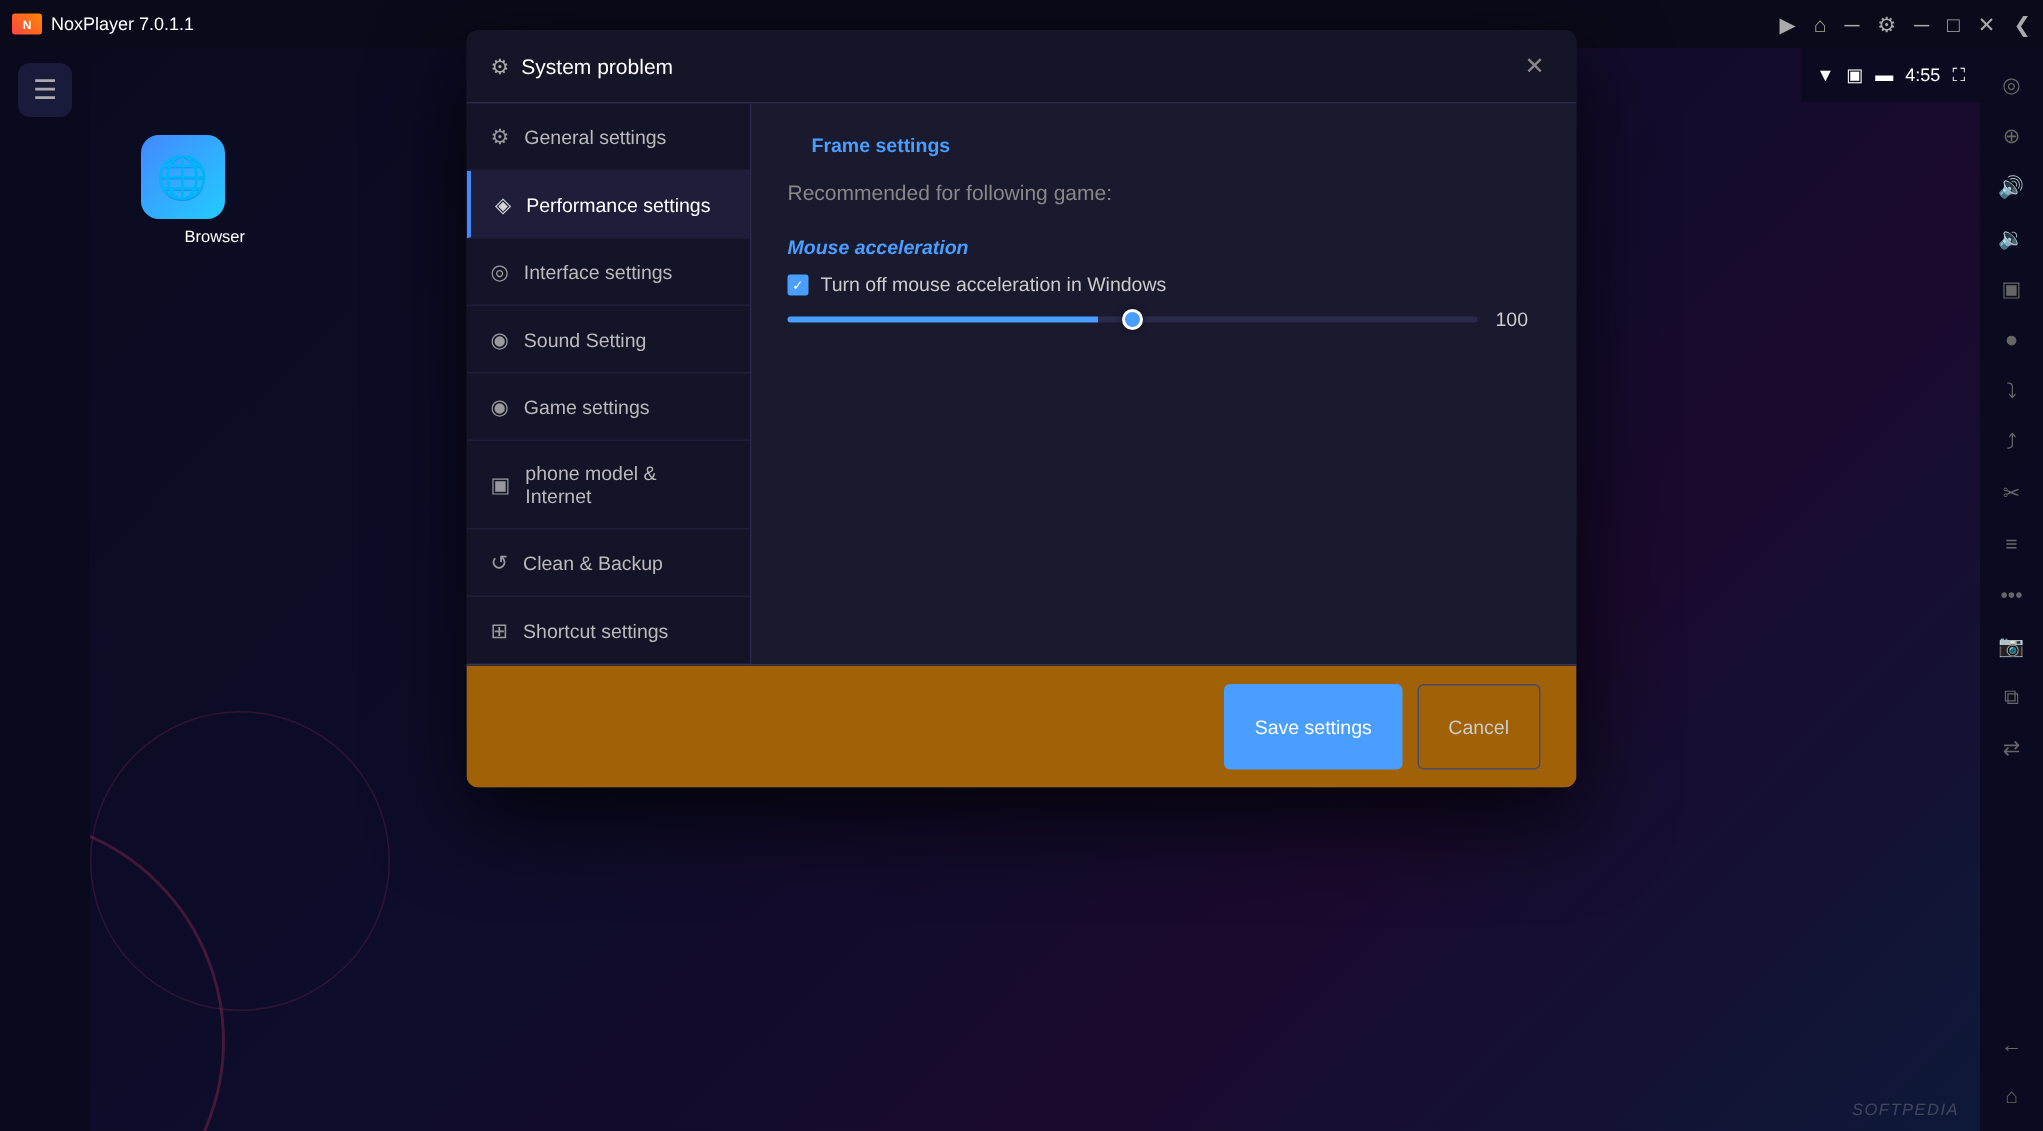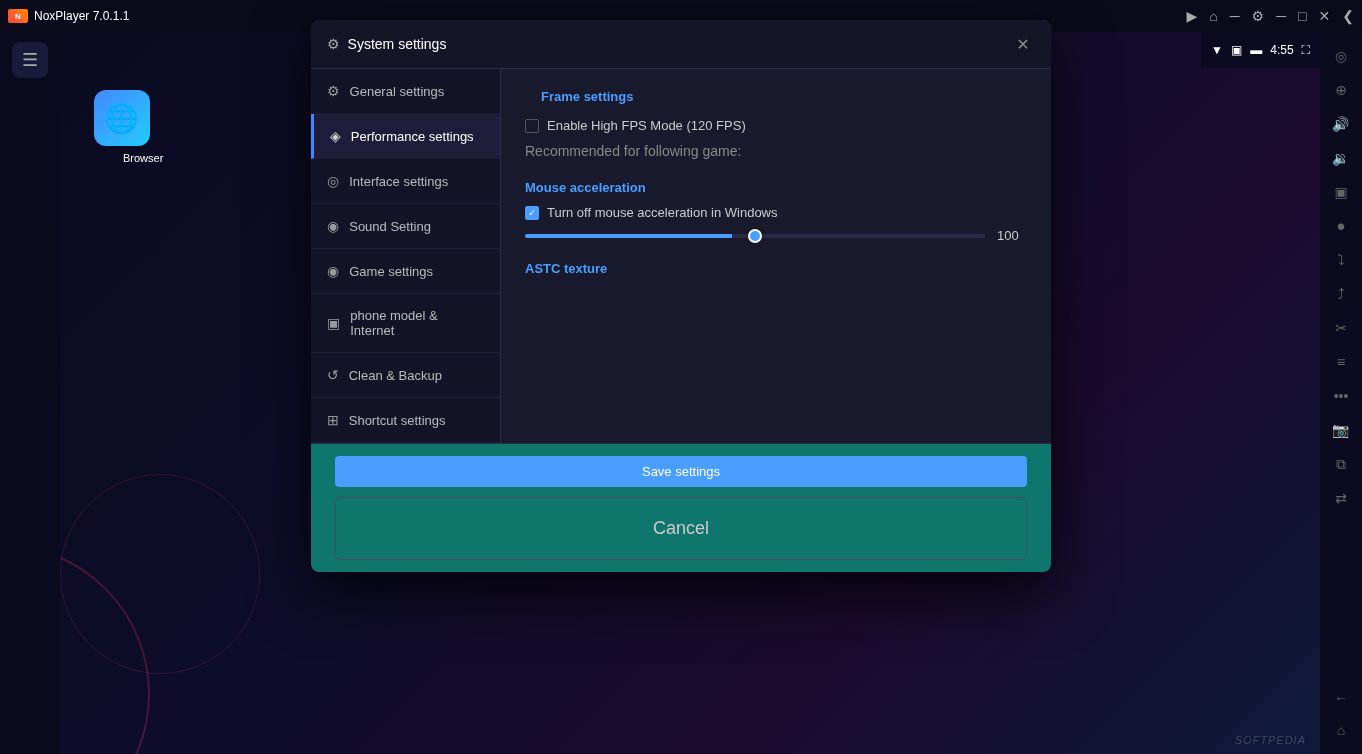--- a/index.html
+++ b/index.html
@@ -329,56 +329,56 @@
     .checkbox-label {
       color: #ccc;
       font-size: 13px;
     }
 
     .subsection-title {
       color: #4a9eff;
       font-size: 13px;
       font-weight: 600;
       margin: 18px 0 10px;
+      font-style: italic;
     }
 
     .info-text {
       color: #888;
       font-size: 14px;
       line-height: 1.5;
       margin-bottom: 14px;
     }
 
     
     .dialog-footer {
       padding: 12px 24px;
-      background: #0f766e;
+      background: #a16207;
       border-top: 1px solid #2a2a4a;
       display: flex;
       justify-content: flex-end;
       gap: 10px;
       flex-shrink: 0;
-      flex-direction: column;
     }
     .btn-save {
       background: #4a9eff;
       color: #fff;
       border: none;
       padding: 8px 20px;
       border-radius: 4px;
       font-size: 13px;
       cursor: pointer;
     }
     .btn-cancel {
       background: transparent;
       color: #ccc;
       border: 1px solid #4a4a6a;
       padding: 20px 20px;
       border-radius: 4px;
-      font-size: 18px;
+      font-size: 13px;
       cursor: pointer;
     }
 
     
     .softpedia {
       position: absolute;
       bottom: 8px;
       right: 56px;
       color: rgba(255,255,255,0.2);
       font-size: 11px;
@@ -467,21 +467,21 @@
   <div class="desktop-icon-img">🌐</div>
   <span class="desktop-icon-label">Browser</span>
 </div>
 
 <div class="dialog-overlay">
   <div class="dialog">
 
     <div class="dialog-header">
       <div class="dialog-title-row">
         <span style="color:#aaa;font-size:14px;">⚙</span>
-        <span class="dialog-title">System settings</span>
+        <span class="dialog-title">System problem</span>
       </div>
       <div class="dialog-close">✕</div>
     </div>
 
     <div class="dialog-body">
 
       <div class="dialog-nav">
         <div class="nav-item">
           <span class="nav-item-icon">⚙</span>
           <span>General settings</span>
@@ -515,44 +515,39 @@
           <span>Shortcut settings</span>
         </div>
       </div>
 
       <div class="dialog-content">
 
         <div class="section-title">Frame settings</div>
 
 
 
-        <div class="checkbox-row">
-          <div class="checkbox-box"></div>
-          <span class="checkbox-label">Enable High FPS Mode (120 FPS)</span>
-        </div>
 
         <div class="info-text">
           <span>Recommended for following game:</span><br>
         </div>
 
         <div class="subsection-title">Mouse acceleration</div>
 
         <div class="checkbox-row">
           <div class="checkbox-box checked">✓</div>
           <span class="checkbox-label">Turn off mouse acceleration in Windows</span>
         </div>
 
 
 
         <div class="slider-row">
           <input type="range" min="0" max="200" value="100" style="flex: 1 1 0%; appearance: none; height: 4px; background: linear-gradient(to right, rgb(74, 158, 255) 45%, rgb(42, 42, 74) 45%); border-radius: 2px; outline: none; cursor: pointer;">
           <span class="slider-value">100</span>
         </div>
 
-        <div class="subsection-title">ASTC texture</div>
 
       </div>
     </div>
 
     <div class="dialog-footer">
       <button class="btn-save">Save settings</button>
       <button class="btn-cancel">Cancel</button>
     </div>
 
   </div>

